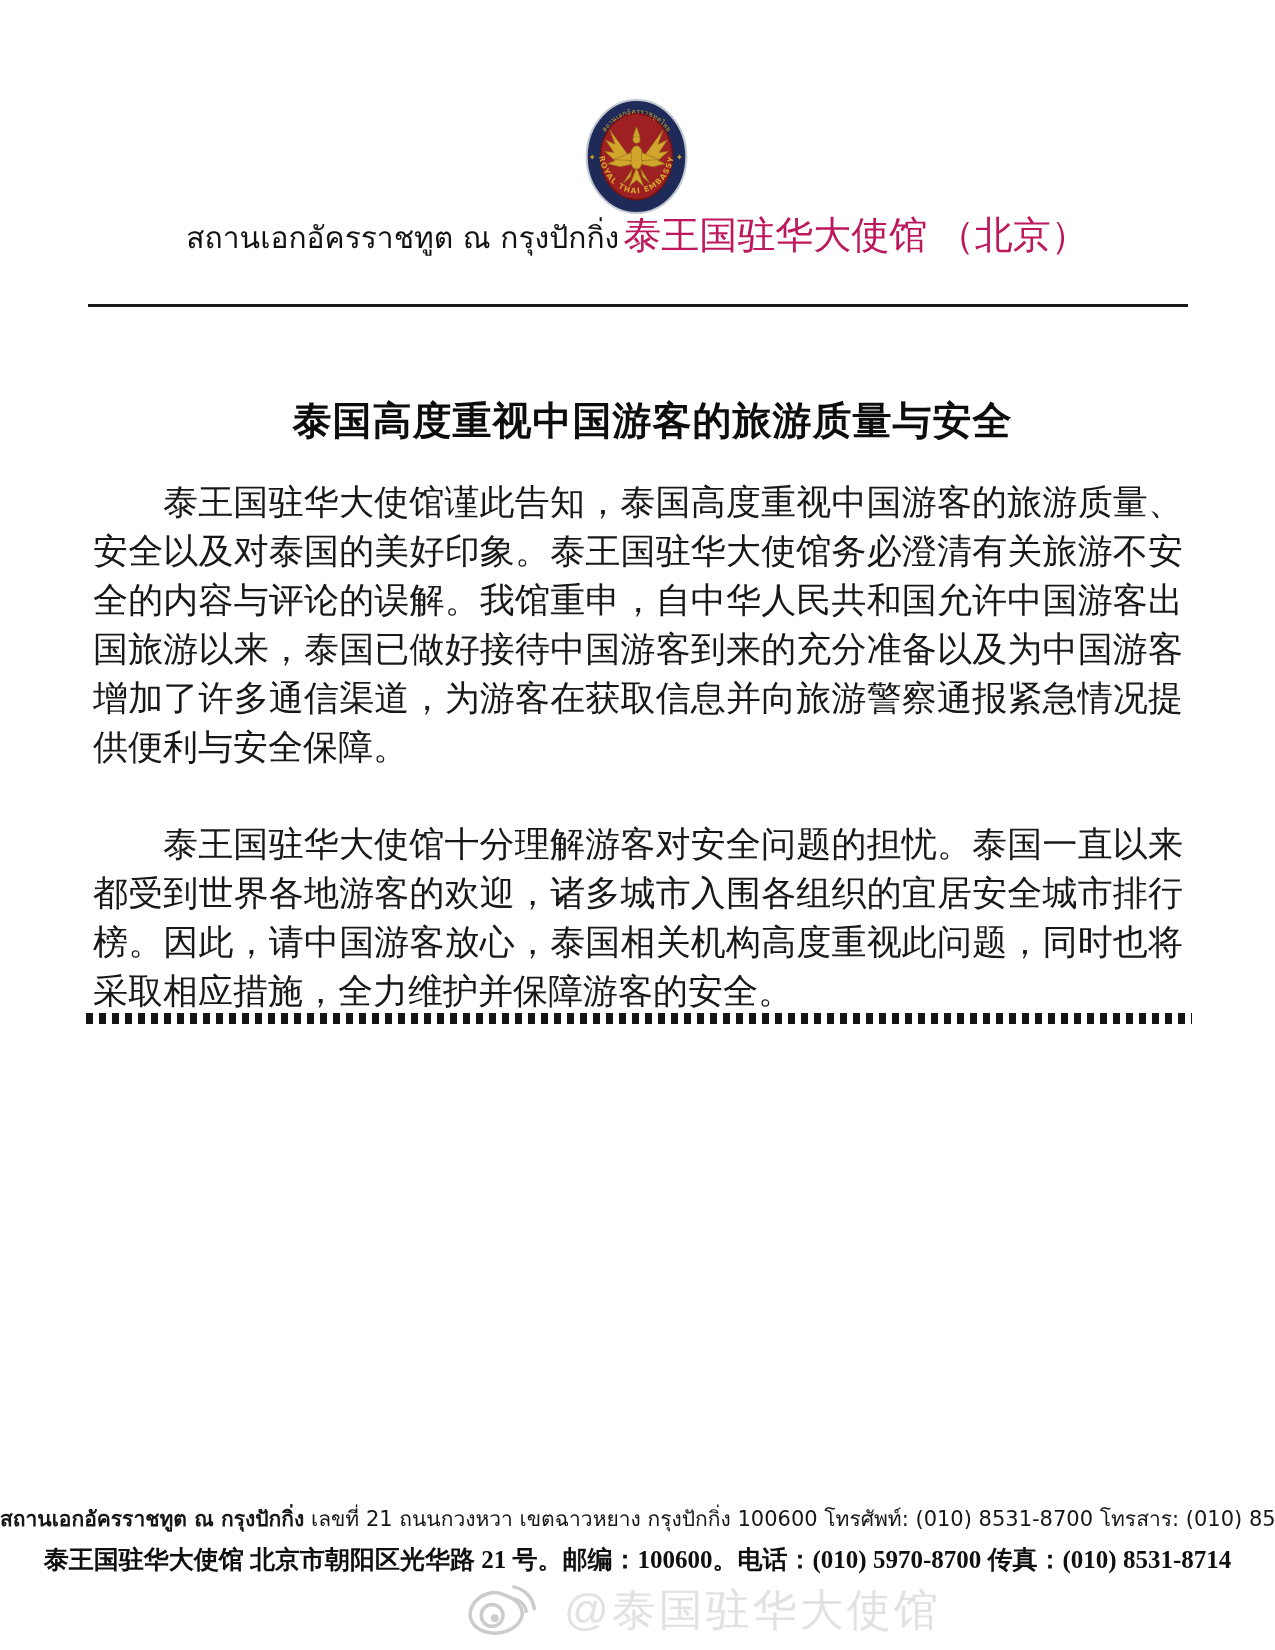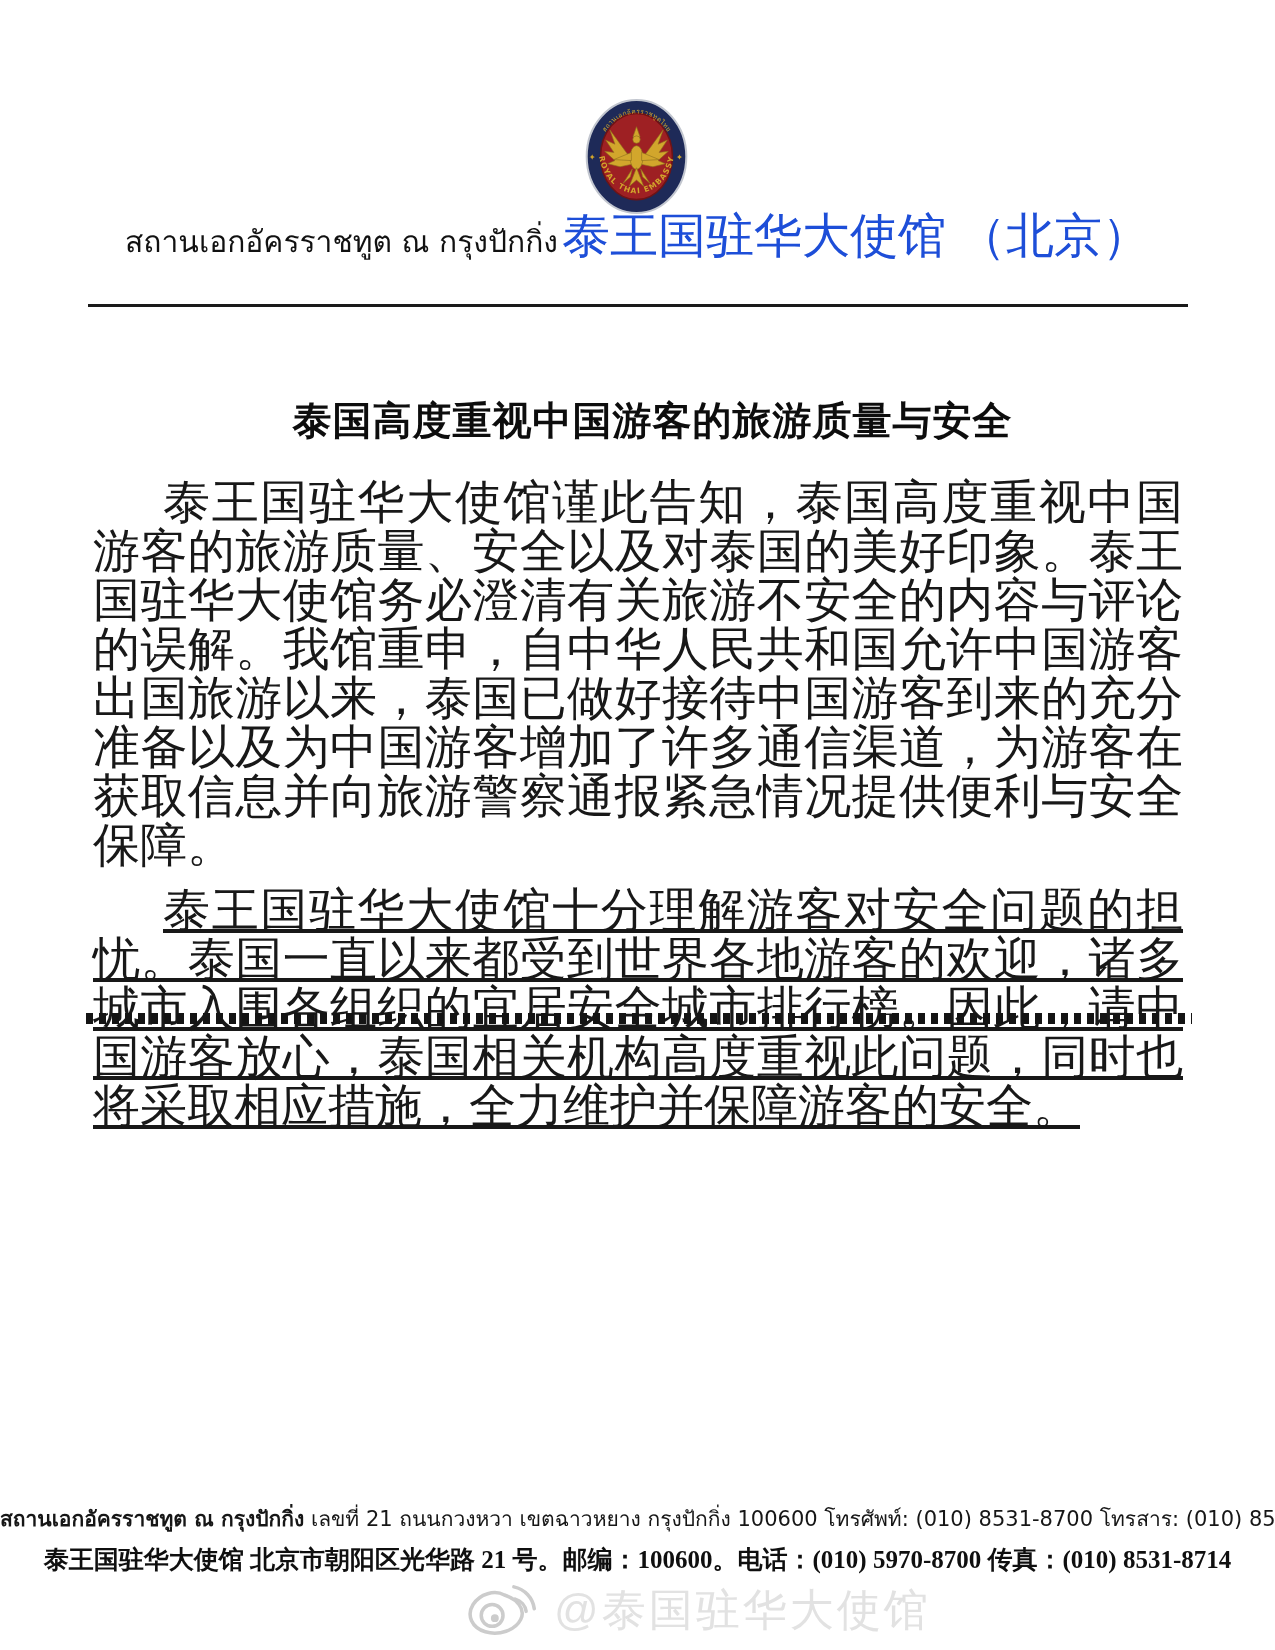--- a/index.html
+++ b/index.html
@@ -12,50 +12,50 @@
     color:#1b1b1b;
   }
   
   .emblem{position:absolute;left:585px;top:99px;width:103px;height:115px;}
   
   .header{position:absolute;top:212px;left:0;width:100%;text-align:center;}
   .hdr-line1{line-height:54px;white-space:nowrap;}
   .hdr-line2{line-height:47px;white-space:nowrap;}
   .thai{font-family:"DejaVu Sans",sans-serif;font-size:30px;color:#111;}
   .cn-big{font-size:46px;color:#0d0d0d;letter-spacing:2px;}
-  .cn-mid{font-size:48px;color:#1d4ed8;}
+  .cn-mid{font-size:38px;color:#be185d;}
   .hdr-rule{position:absolute;top:304px;left:88px;width:1100px;height:3px;background:#1a1a1a;}
   
   .doc-title{
     position:absolute;top:394px;left:15px;width:100%;
     text-align:center;font-size:39px;font-weight:bold;color:#0d0d0d;
     letter-spacing:1px;
   }
   
   .body-text{
     position:absolute;top:478px;left:93px;width:1090px;
-    font-size:47px;line-height:49px;color:#181818;
+    font-size:35px;line-height:49px;color:#181818;
     text-align:justify;
   }
   .body-text p{margin:0;text-indent:70px;}
-  .body-text p + p{margin-top:16px;text-decoration:underline;}
+  .body-text p + p{margin-top:48px;}
   
   .dotted-divider{
     position:absolute;top:1013px;left:86px;width:1106px;height:11px;
     background:repeating-linear-gradient(to right,#141414 0px,#141414 7px,transparent 7px,transparent 13px);
   }
   
   .footer{position:absolute;left:0;width:100%;text-align:center;}
   .footer-thai{top:1502px;font-family:"DejaVu Sans",sans-serif;font-size:21px;color:#161616;line-height:34px;white-space:nowrap;}
   .footer-thai .b{font-weight:bold;}
   .footer-cn{top:1542px;font-size:25px;font-weight:bold;color:#0f0f0f;line-height:36px;white-space:nowrap;}
   
   .watermark{
     position:absolute;top:1576px;left:462px;
-    display:flex;align-items:center;gap:10px;
+    display:flex;align-items:center;gap:20px;
   }
   .watermark-text{
     font-family:"Liberation Sans","DejaVu Sans",sans-serif;
     font-size:44px;color:#e2e2e2;letter-spacing:3px;white-space:nowrap;
   }
 </style>
 </head>
 <body>
 
 <div class="page">

